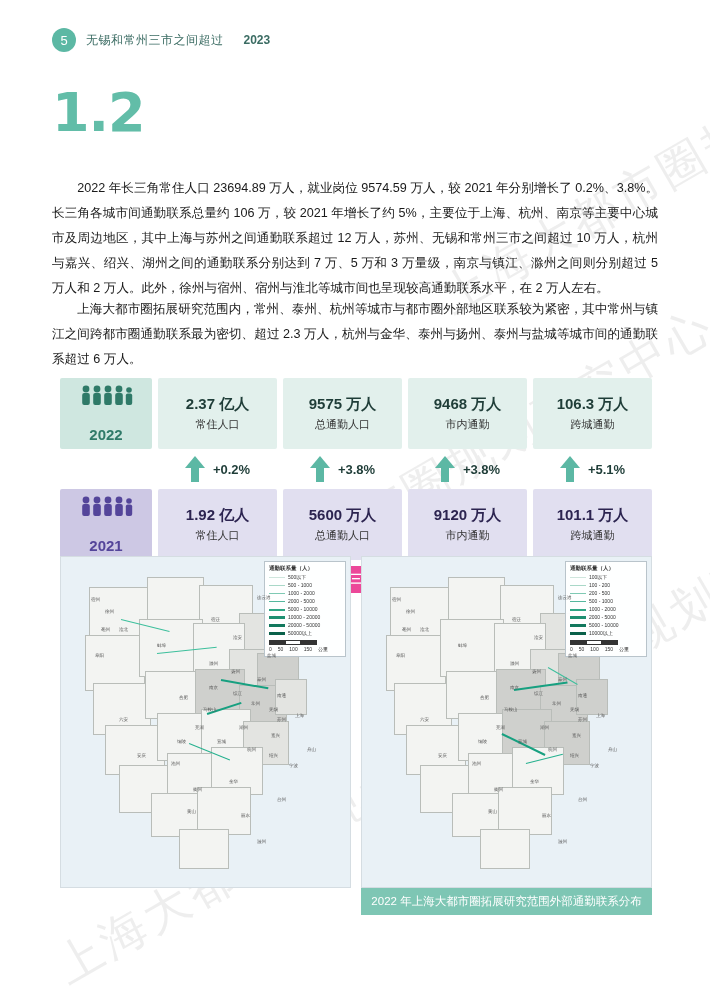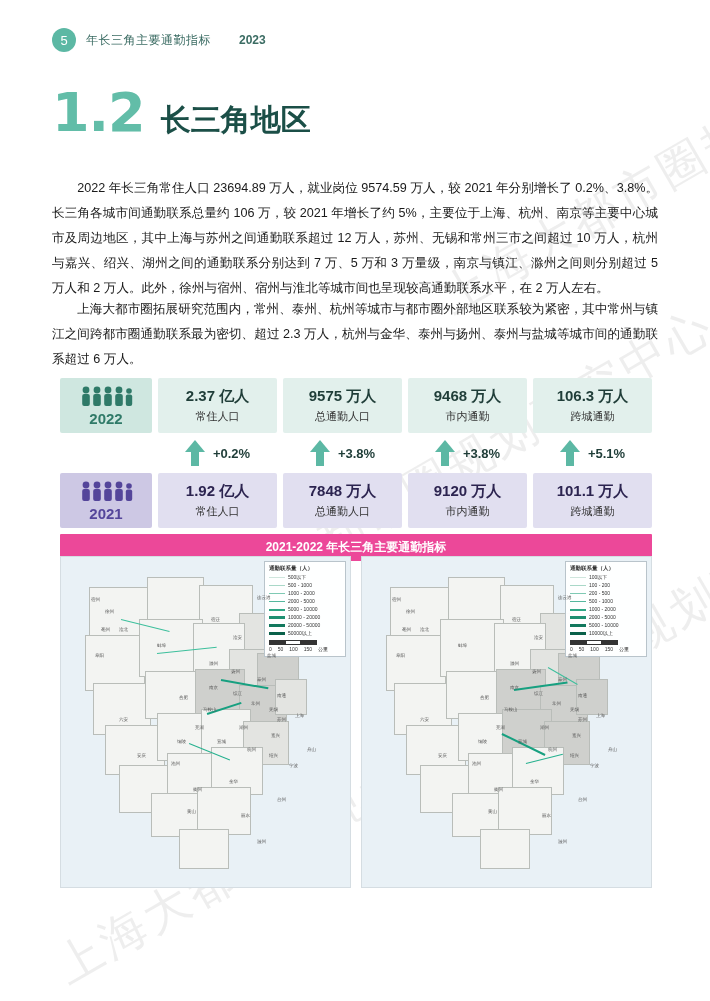--- a/index.html
+++ b/index.html
@@ -61,21 +61,21 @@
   }
   .header-title {
     font-size: 12px;
     color: #3b6c63;
     letter-spacing: 0.5px;
   }
   .header-year {
     font-size: 12px;
     color: #3b6c63;
     font-weight: bold;
-    margin-left: 18px;
+    margin-left: 10px;
   }
 
   
   .section-head {
     position: absolute;
     top: 86px;
     left: 52px;
     display: flex;
     align-items: flex-end;
     gap: 16px;
@@ -144,21 +144,21 @@
     padding: 6px 0;
   }
   .row-2022 .cell-year { background: #cfe7e0; }
   .row-2022 .cell { background: #e2f0ec; }
   .row-2021 .cell-year { background: #cdc8e4; }
   .row-2021 .cell { background: #e1dff0; }
 
   .year-label {
     font-size: 15px;
     font-weight: bold;
-    margin-top: 0;
+    margin-top: 17px;
   }
   .row-2022 .year-label { color: #2f7a68; }
   .row-2021 .year-label { color: #54459a; }
 
   .people-icon { line-height: 1; }
 
   .val-big {
     font-size: 15px;
     font-weight: bold;
     color: #1f3d38;
@@ -321,27 +321,26 @@
 
 <div class="watermark">
   <div class="wm-text wm1">上海大都市圈规划研究中心</div>
   <div class="wm-text wm2">上海大都市圈规划研究中心</div>
   <div class="wm-text wm3">上海大都市圈规划研究中心</div>
   <div class="wm-text wm4">上海大都市圈规划研究中心</div>
 </div>
 
 <div class="page-header">
   <div class="page-number">5</div>
-  <div class="header-title">年长三角主要通勤指标</div>
+  <div class="header-title">无锡和常州三市之间超过</div>
   <div class="header-year">2023</div>
 </div>
 
 <div class="section-head">
   <div class="section-num">1.2</div>
-  <div class="section-title">长三角地区</div>
 </div>
 
 <div class="body-text p1">
   <span class="indent">2022 年长三角常住人口 23694.89 万人，就业岗位 9574.59 万人，较 2021 年分别增长了 0.2%、3.8%。长三角各城市间通勤联系总量约 106 万，较 2021 年增长了约 5%，主要位于上海、杭州、南京等主要中心城市及周边地区，其中上海与苏州之间通勤联系超过 12 万人，苏州、无锡和常州三市之间超过 10 万人，杭州与嘉兴、绍兴、湖州之间的通勤联系分别达到 7 万、5 万和 3 万量级，南京与镇江、滁州之间则分别超过 5 万人和 2 万人。此外，徐州与宿州、宿州与淮北等城市间也呈现较高通勤联系水平，在 2 万人左右。</span>
 </div>
 <div class="body-text p2">
   <span class="indent">上海大都市圈拓展研究范围内，常州、泰州、杭州等城市与都市圈外部地区联系较为紧密，其中常州与镇江之间跨都市圈通勤联系最为密切、超过 2.3 万人，杭州与金华、泰州与扬州、泰州与盐城等城市间的通勤联系超过 6 万人。</span>
 </div>
 
 <div class="indicator-table">
@@ -422,21 +421,21 @@
           </g>
         </svg>
       </span>
       <div class="year-label">2021</div>
     </div>
     <div class="cell">
       <div class="val-big">1.92 亿人</div>
       <div class="val-label">常住人口</div>
     </div>
     <div class="cell">
-      <div class="val-big">7848 万人</div>
+      <div class="val-big">5600 万人</div>
       <div class="val-label">总通勤人口</div>
     </div>
     <div class="cell">
       <div class="val-big">9120 万人</div>
       <div class="val-label">市内通勤</div>
     </div>
     <div class="cell">
       <div class="val-big">101.1 万人</div>
       <div class="val-label">跨城通勤</div>
     </div>
@@ -690,15 +689,16 @@
       <div class="map-label" style="left:156px; top:182px;">宣城</div>
       <div class="map-label" style="left:116px; top:182px;">铜陵</div>
       <div class="map-label" style="left:110px; top:204px;">池州</div>
       <div class="map-label" style="left:76px; top:196px;">安庆</div>
       <div class="map-label" style="left:58px; top:160px;">六安</div>
       <div class="map-label" style="left:34px; top:96px;">阜阳</div>
       <div class="map-label" style="left:40px; top:70px;">亳州</div>
       <div class="map-label" style="left:96px; top:86px;">蚌埠</div>
       <div class="map-label" style="left:126px; top:252px;">黄山</div>
     </div>
+    <div class="map-caption">2022 年上海大都市圈拓展研究范围外部通勤联系分布</div>
   </div>
 
 </div>
 
 </body></html>

